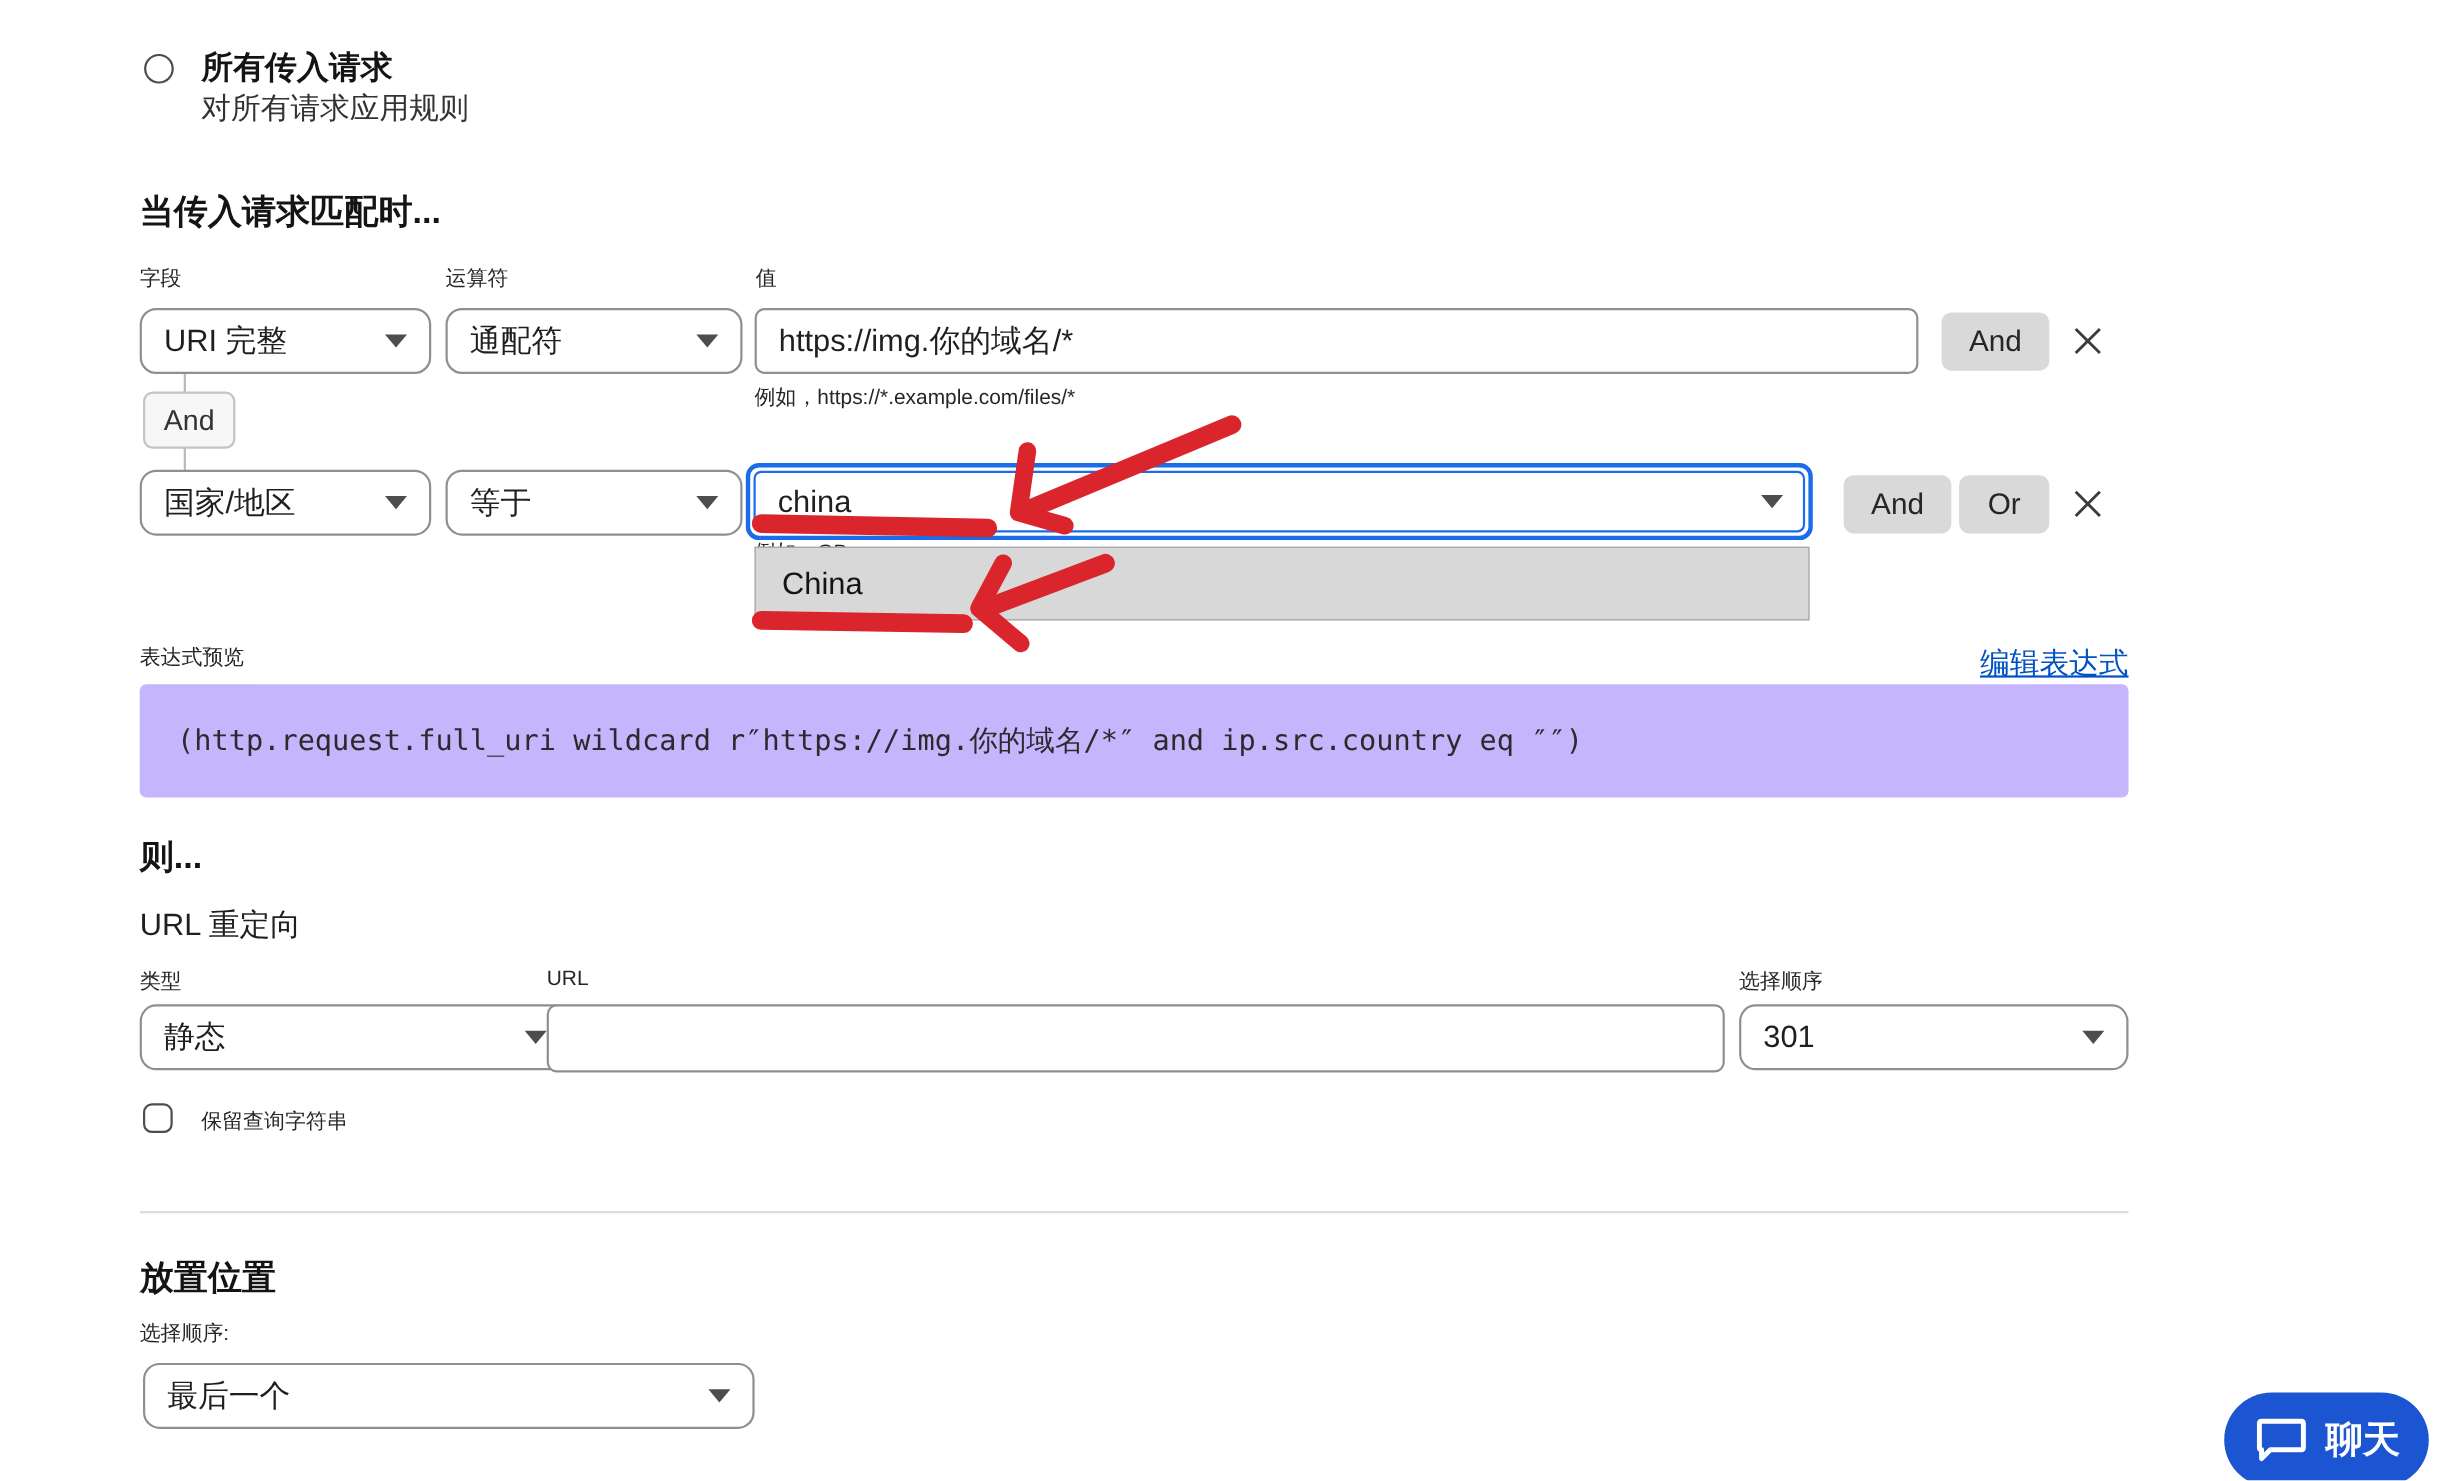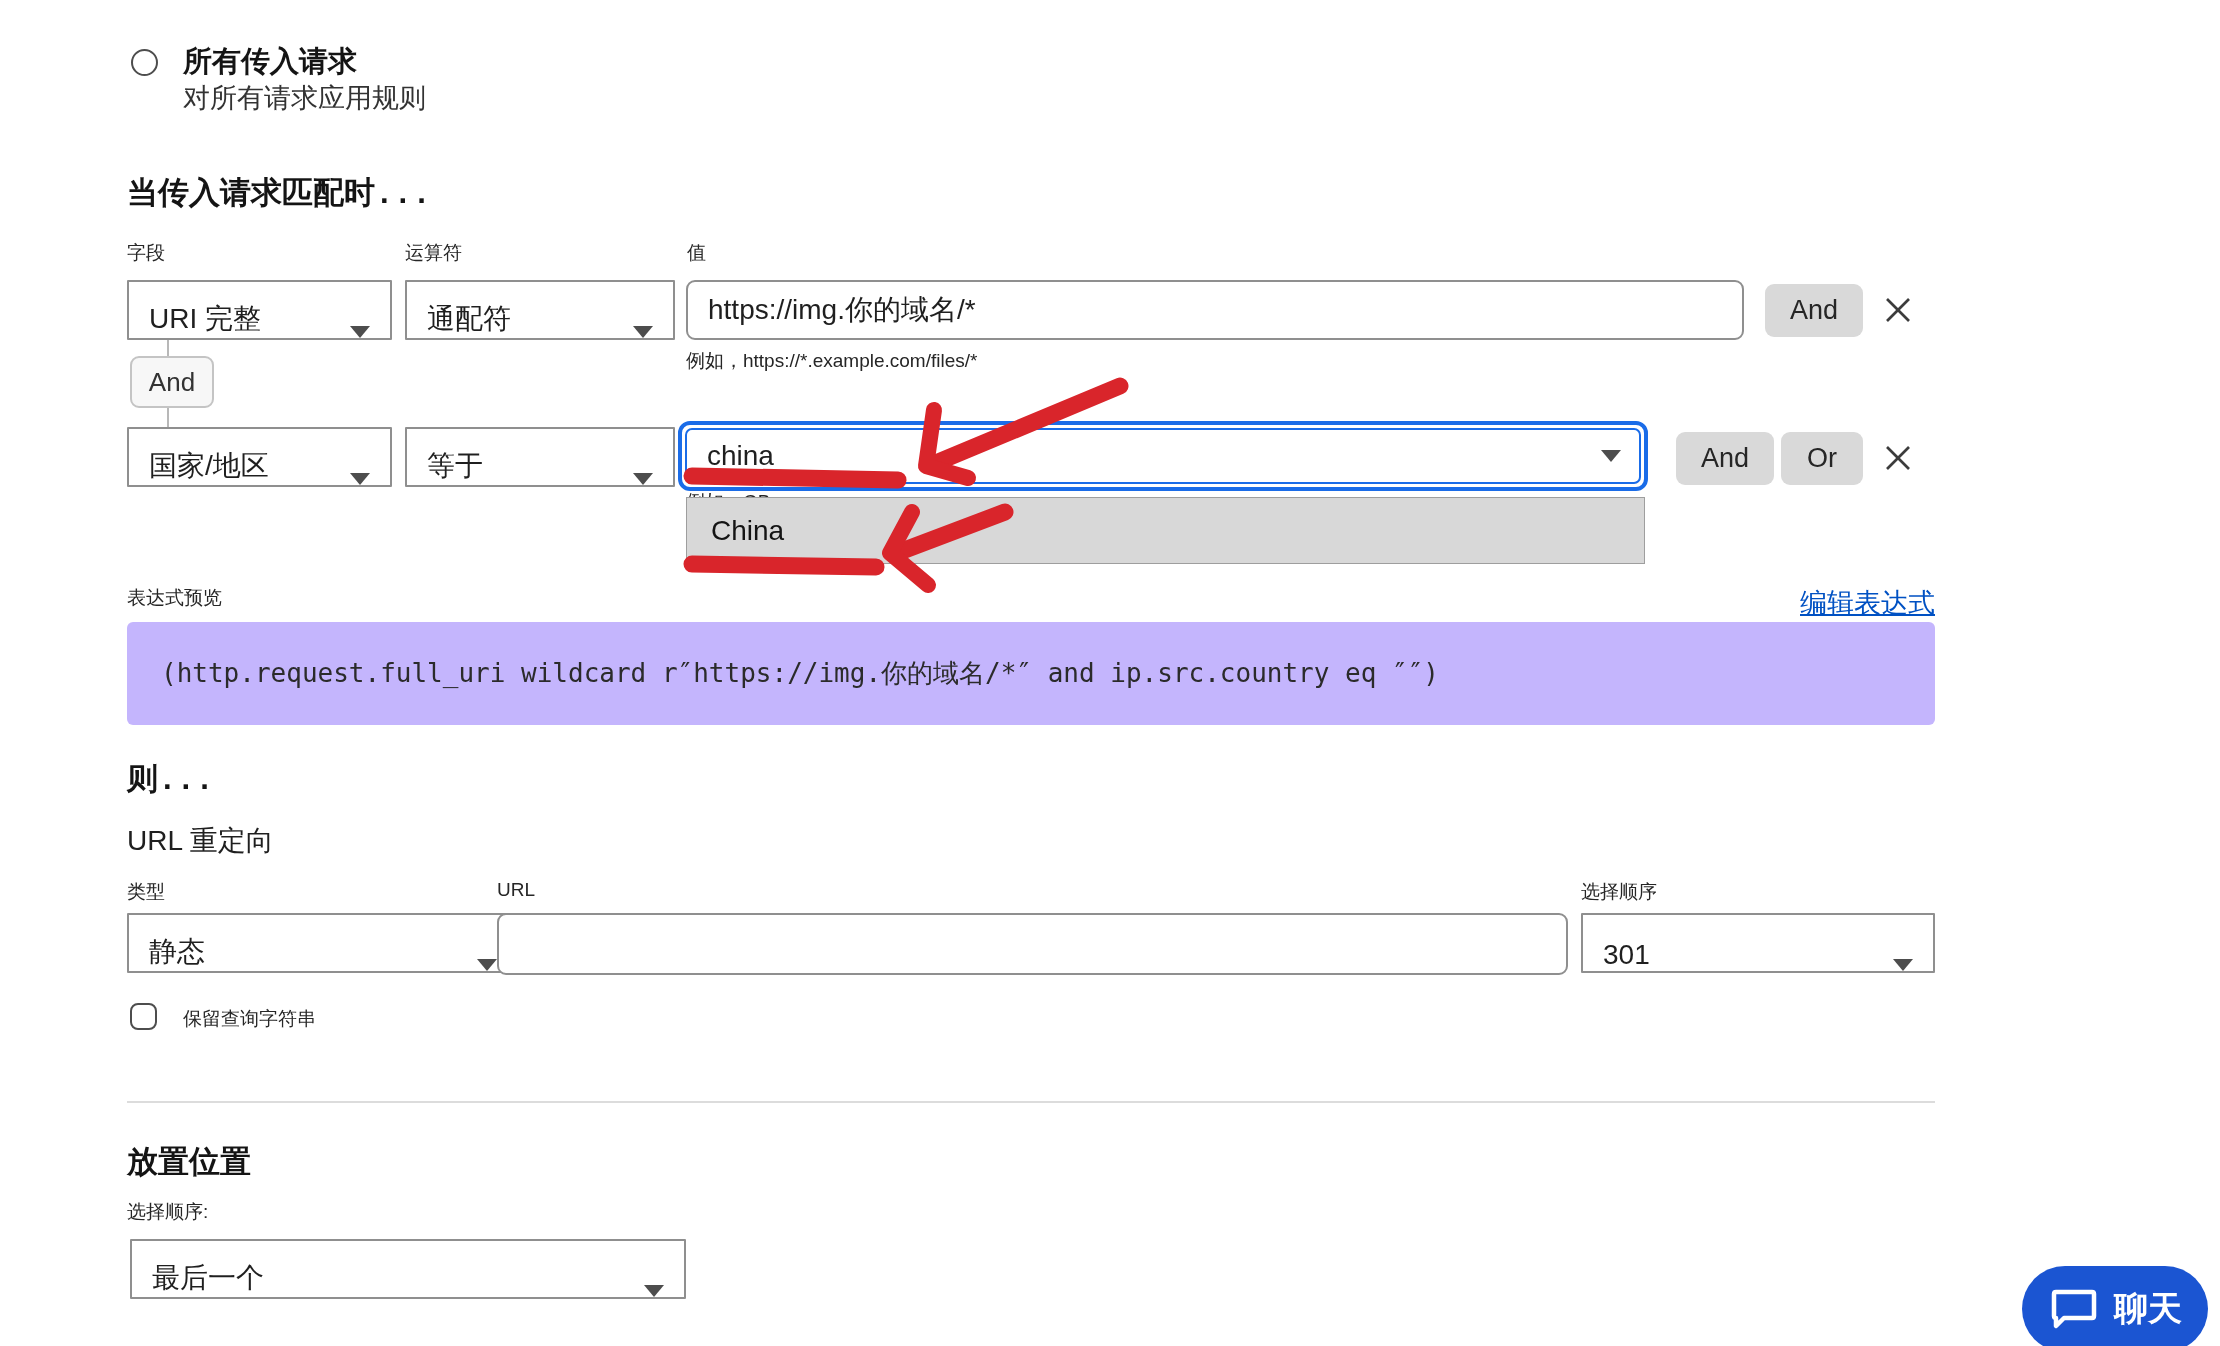--- a/index.html
+++ b/index.html
@@ -1,23 +1,23 @@
 <!DOCTYPE html>
 <html><head>
 <meta charset="utf-8">
 <style>
   html,body{margin:0;padding:0;background:#fff;}
   .page{position:relative;width:2220px;height:1346px;background:#ffffff;overflow:hidden;
         font-family:"Liberation Sans","DejaVu Sans",sans-serif;color:#1f1f1f;}
   .abs{position:absolute;}
   .lbl{font-size:19px;color:#262626;}
-  .heading{font-size:31px;font-weight:bold;color:#141414;font-family:Liberation Mono, monospace;}
+  .heading{font-size:31px;font-weight:bold;color:#141414;}
   .sub{font-size:27px;color:#333;}
-  .sel{position:absolute;height:60px;background:#fff;border:2px solid #8f8f8f;border-radius:1px;
-       display:flex;align-items:flex-end;justify-content:space-between;padding:0 20px;
+  .sel{position:absolute;height:60px;background:#fff;border:2px solid #8f8f8f;border-radius:15px;
+       display:flex;align-items:center;justify-content:space-between;padding:0 20px;
        font-size:28px;color:#1f1f1f;box-sizing:border-box;cursor:pointer;}
   .chev{width:0;height:0;border-left:10px solid transparent;border-right:10px solid transparent;
         border-top:12px solid #4d4d4d;flex:0 0 auto;margin-left:12px;}
   .txtinput{position:absolute;height:60px;background:#fff;border:2px solid #8f8f8f;border-radius:9px;
        padding:0 20px;font-size:28px;color:#1f1f1f;box-sizing:border-box;
        font-family:"Liberation Sans","DejaVu Sans",sans-serif;}
   .gbtn{position:absolute;height:53px;background:#d9d9d9;border:none;border-radius:9px;
         font-size:27px;color:#262626;display:flex;align-items:center;justify-content:center;
         cursor:pointer;box-sizing:border-box;}
   .xbtn{position:absolute;width:40px;height:40px;display:flex;align-items:center;justify-content:center;cursor:pointer;}

